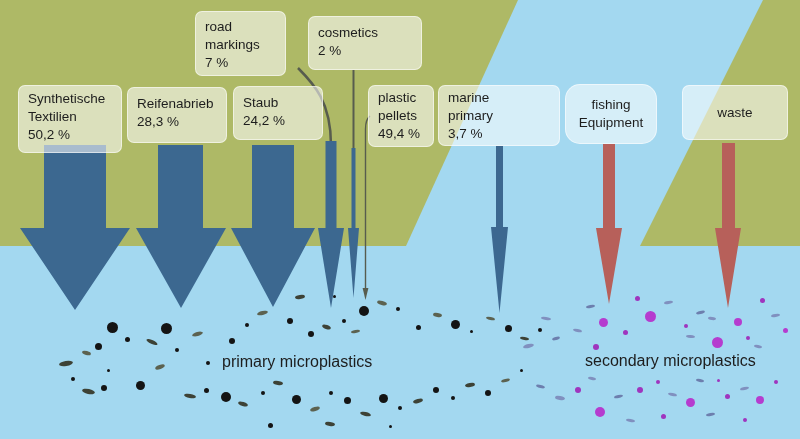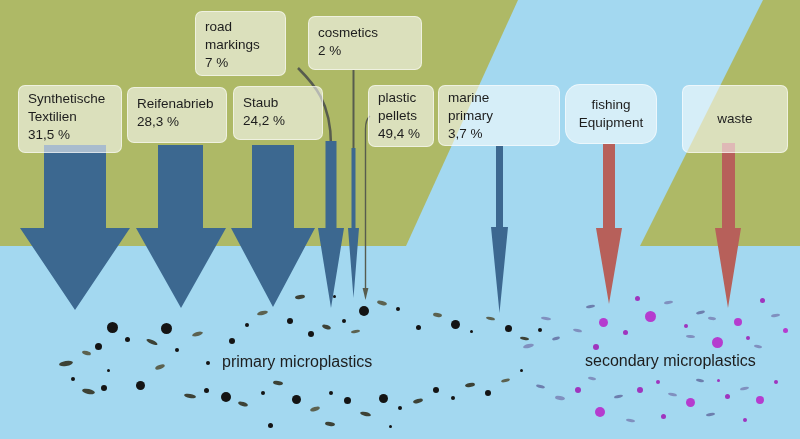--- a/index.html
+++ b/index.html
@@ -161,21 +161,21 @@
       <div class="dot" style="left: 782.5px; top: 327.5px; width: 5px; height: 5px; background: rgb(181, 60, 207);"></div>
       <div class="dot" style="left: 743px; top: 418px; width: 4px; height: 4px; background: rgb(159, 53, 190);"></div>
     </div>
 
   <div class="caption" style="left:585px;top:352px;">secondary microplastics</div>
   <div class="caption" style="left:222px;top:353px;">primary microplastics</div>
 
   <div class="box" style="left:18px;top:85px;width:104px;height:68px;">
     <span>Synthetische</span>
     <span>Textilien</span>
-    <span>31,5 %</span>
+    <span>50,2 %</span>
   </div>
 
   <div class="box" style="left:127px;top:87px;width:100px;height:56px;padding-top:7px;">
     <span>Reifenabrieb</span>
     <span>28,3 %</span>
   </div>
 
   <div class="box" style="left:233px;top:86px;width:90px;height:54px;padding-top:7px;">
     <span>Staub</span>
     <span>24,2 %</span>
@@ -202,17 +202,17 @@
     <span>marine</span>
     <span>primary</span>
     <span>3,7 %</span>
   </div>
 
   <div class="box center" style="left:565px;top:84px;width:92px;height:60px;border-radius:15px;">
     <span>fishing</span>
     <span>Equipment</span>
   </div>
 
-  <div class="box center" style="left:682px;top:85px;width:106px;height:68px;">
+  <div class="box center" style="left:682px;top:85px;width:106px;height:55px;">
     <span>waste</span>
   </div>
 
 </div>
 
 </body></html>

